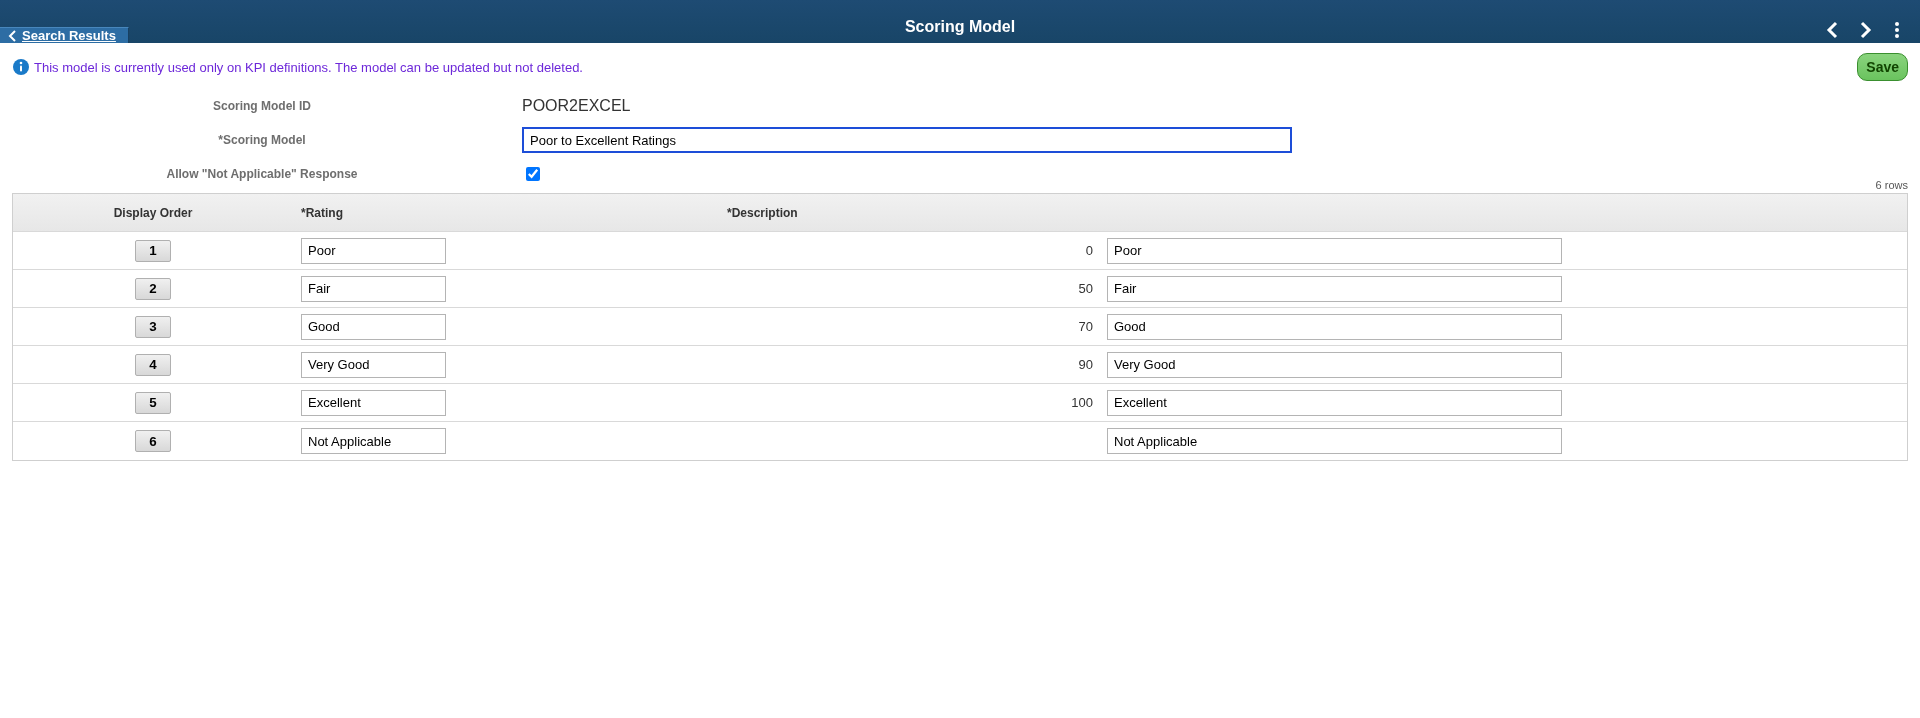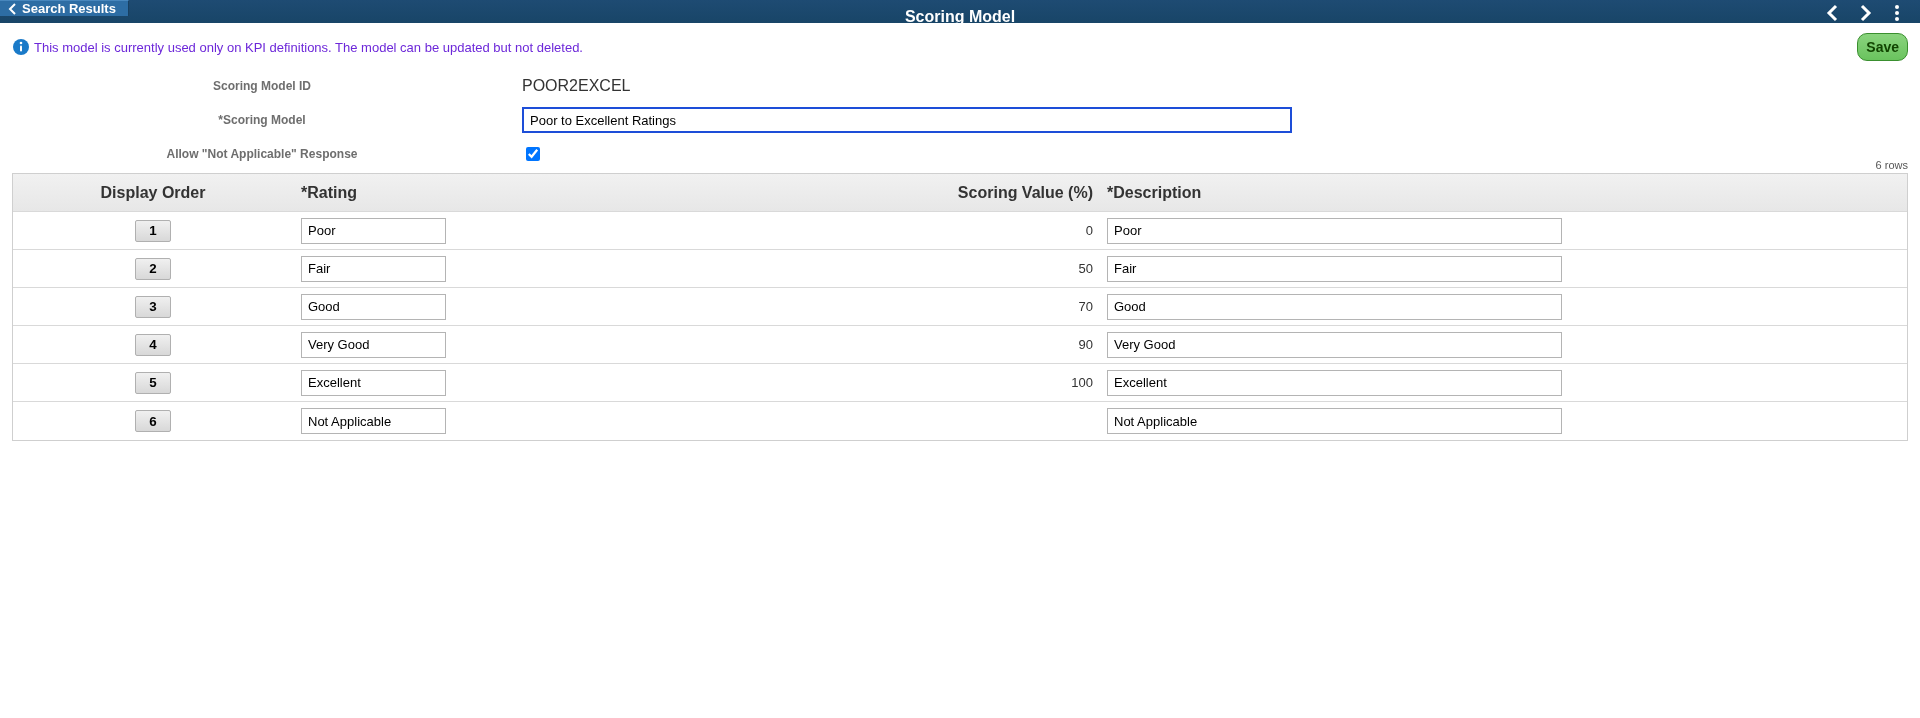--- a/index.html
+++ b/index.html
@@ -10,24 +10,25 @@
     color: #333;
     background: #fff;
     width: 1920px;
   }
   * { box-sizing: border-box; }
 
   
   .header-bar {
     background: linear-gradient(to bottom, #1e4b73 0%, #184567 100%);
     color: #fff;
-    height: 23px;
-    display: flex;
-    align-items: flex-start;
+    height: 43px;
+    display: flex;
+    align-items: flex-end;
     position: relative;
+    text-decoration: underline;
   }
   .back-tab {
     display: flex;
     align-items: center;
     background: #2d6da4;
     padding: 0 12px 0 8px;
     border-top: 1px solid #4887bd;
     border-right: 1px solid #174062;
     cursor: pointer;
   }
@@ -156,21 +157,21 @@
     display: flex;
     align-items: center;
     min-height: 38px;
     border-bottom: 1px solid #d9d9d9;
   }
   .grid-row:last-child { border-bottom: none; }
   .grid-header-row {
     background: linear-gradient(to bottom, #f1f1f1, #e7e7e7);
     font-weight: bold;
     color: #333;
-    font-size: 16px;
+    font-size: 12px;
     align-items: center;
   }
   .col-order { width: 280px; display:flex; justify-content:center; }
   .col-rating { width: 430px; padding-left: 8px; }
   .col-value  { width: 380px; text-align: right; padding-right: 10px; }
   .col-desc   { flex: 1; padding-left: 4px; padding-right: 8px; }
 
   .order-btn {
     background: linear-gradient(to bottom,#f0f0f0,#d8d8d8);
     border: 1px solid #b0b0b0;
@@ -249,21 +250,20 @@
       <input type="checkbox" id="allowna" checked="" style="">
     </div>
   </div>
 
   <div class="rows-label">6 rows</div>
 
   <div class="grid">
     <div class="grid-header-row">
       <div class="col-order">Display Order</div>
       <div class="col-rating"><span class="req">Rating</span></div>
-      <div class="col-value">Scoring Value (%)</div>
       <div class="col-desc"><span class="req">Description</span></div>
     </div>
     <div id="grid-body">
         <div class="grid-row">
           <div class="col-order">
             <button class="order-btn">1</button>
           </div>
           <div class="col-rating"><input type="text" class="cell-input rating" value="Poor" style=""></div>
           <div class="col-value">0</div>
           <div class="col-desc"><input type="text" class="cell-input desc" value="Poor" style=""></div>

